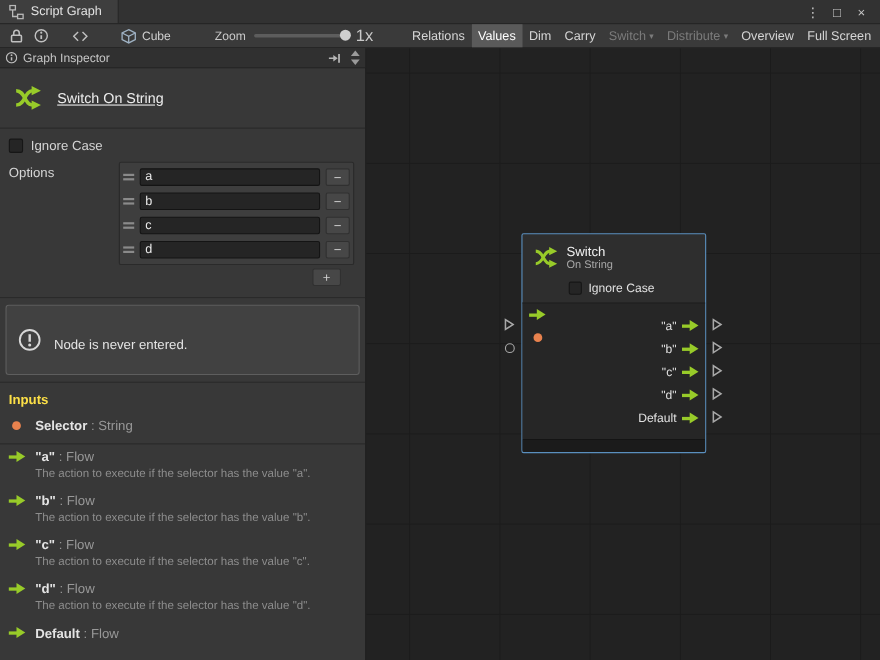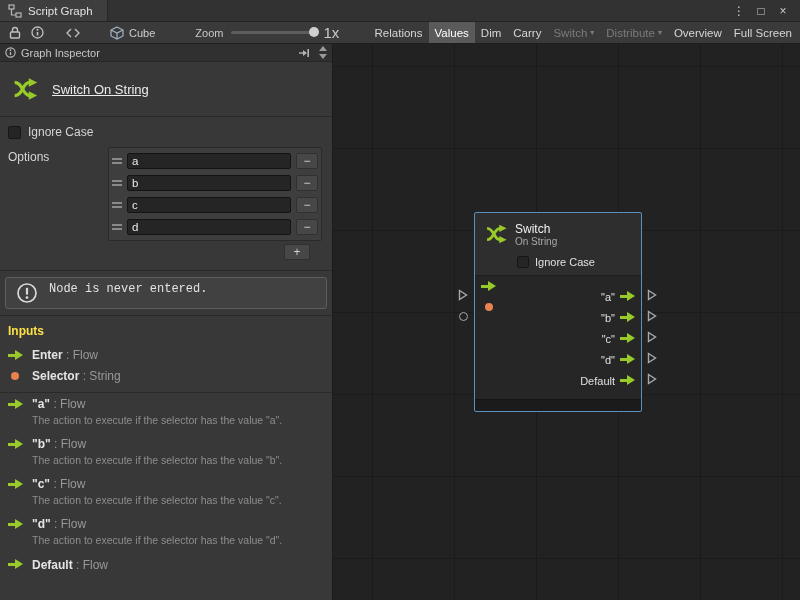--- a/index.html
+++ b/index.html
@@ -64,21 +64,21 @@
   .handle{ display:flex; flex-direction:column; gap:2px; width:10px; flex:0 0 auto; }
   .handle i{ display:block; height:2px; background:#8a8a8a; }
   .opt-input{ flex:1 1 auto; height:16px; background:#252525; border:1px solid #141414; border-radius:2px;
     color:#eaeaea; font-size:11.5px; padding:0 4px; font-family:inherit; }
   .sq-btn{ width:22px; height:16px; background:#474747; border:1px solid #303030; border-radius:2px;
     color:#d0d0d0; font-size:12px; line-height:13px; text-align:center; flex:0 0 auto; font-family:inherit; }
   .add-row{ display:flex; justify-content:flex-end; padding:3px 12px 6px 0; }
   .add-row .sq-btn{ width:26px; }
 
   .warning-box{ margin:6px 5px; border:1px solid #5e5e5e; border-radius:3px; background:#414141;
-    display:flex; align-items:flex-start; gap:11px; padding:4px 10px;font-family:Liberation Mono, monospace; }
+    display:flex; align-items:flex-end; gap:11px; padding:20px 10px; }
   .warning-text{ color:#e4e4e4; }
 
   .section-header{ font-weight:bold; color:#fde047; padding:8px 8px 6px; }
   .port-row{ display:flex; align-items:center; gap:8px; padding:4px 8px 3px; }
   .port-icon-col{ width:16px; display:flex; justify-content:flex-start; flex:0 0 auto; }
   .port-name{ font-weight:bold; color:#e4e4e4; }
   .port-suffix{ color:#989898; }
   .port-desc{ margin:0 10px 6px 32px; color:#8d8d8d; font-size:10.5px; line-height:1.25; }
 
   
@@ -304,27 +304,20 @@
         </svg>
     </span>
     <span class="warning-text">Node is never entered.</span>
   </div>
 
   <div class="hr"></div>
 
   <div class="section-header">Inputs</div>
 
   <div class="port-row">
-    <span class="port-icon-col">
-        <span class="arr"></span>
-      </span>
-    <span><span class="port-name">Enter</span>
-          <span class="port-suffix">: Flow</span></span>
-  </div>
-  <div class="port-row">
     <span class="port-icon-col" style="padding-left:3px">
         <span class="dot-orange"></span>
       </span>
     <span><span class="port-name">Selector</span>
           <span class="port-suffix">: String</span></span>
   </div>
 
   <div class="hr" style="margin-top:6px"></div>
 
 

